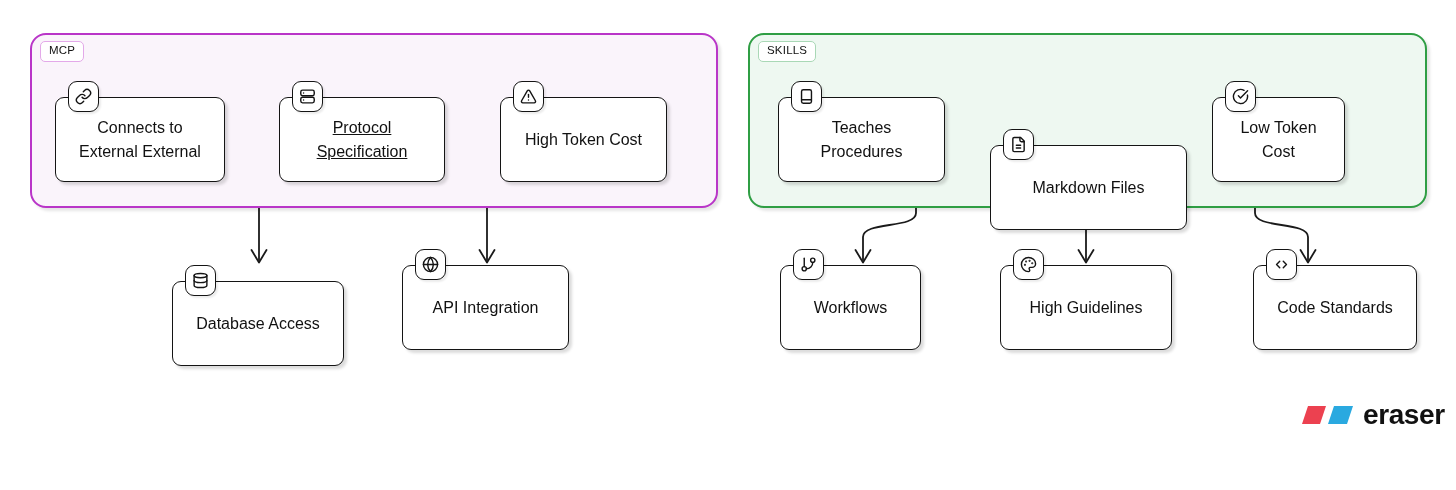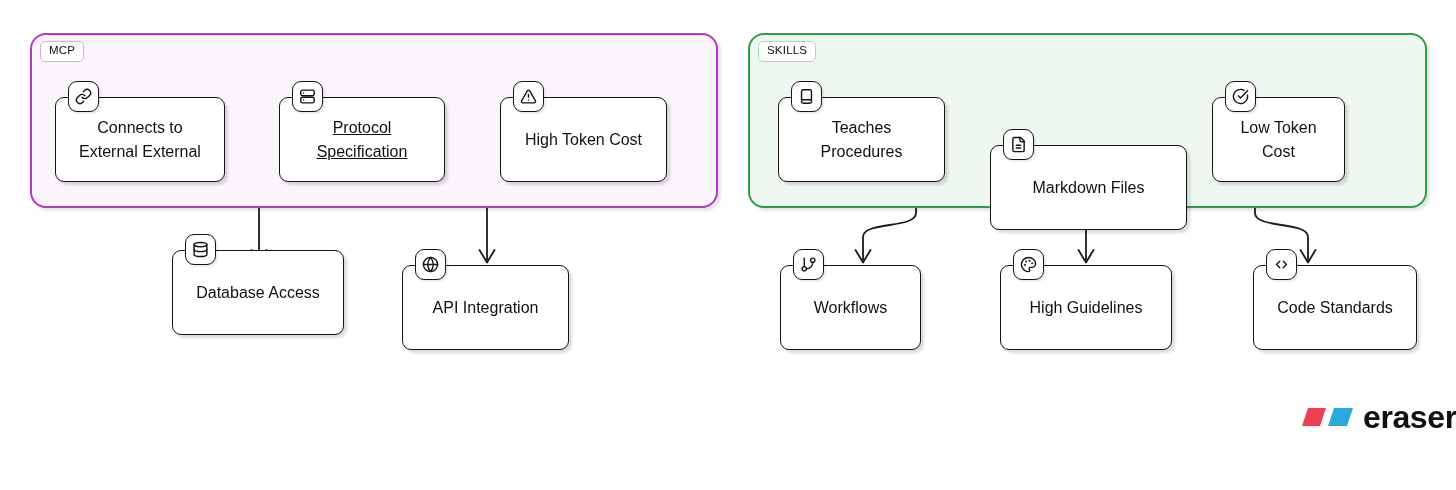--- a/index.html
+++ b/index.html
@@ -32,33 +32,33 @@
     position:absolute;left:12px;top:-17px;width:31px;height:31px;background:#fff;
     border:1.8px solid #141414;border-radius:9px;box-sizing:border-box;
     display:flex;align-items:center;justify-content:center;
     box-shadow:2px 2px 2px rgba(0,0,0,0.08);
   }
   .badge svg{stroke:#141414;fill:none;stroke-width:2;stroke-linecap:round;stroke-linejoin:round;}
   
   .n-connects{left:55px;top:97px;width:170px;}
   .n-protocol{left:279px;top:97px;width:166px;text-decoration:underline;}
   .n-hightoken{left:500px;top:97px;width:167px;}
-  .n-database{left:172px;top:250px;width:172px;}
+  .n-database{left:172px;top:281px;width:172px;}
   .n-api{left:402px;top:265px;width:167px;}
   .n-teaches{left:768px;top:97px;width:167px;margin-left:10px;}
   .n-markdown{left:990px;top:97px;width:197px;margin-top:48px;}
   .n-lowtoken{left:1212px;top:97px;width:133px;}
   .n-workflows{left:780px;top:265px;width:141px;}
   .n-brand{left:1000px;top:265px;width:172px;}
   .n-code{left:1226px;top:265px;width:164px;margin-left:27px;}
   .edge-path{stroke:#1a1a1a;stroke-width:1.8;fill:none;stroke-linecap:round;stroke-linejoin:round;}
   .logo{
     position:absolute;left:1302px;top:401px;display:flex;align-items:center;gap:9px;
   }
-  .logo-text{font-size:32px;font-weight:700;letter-spacing:-0.4px;color:#111;line-height:1;}
+  .logo-text{font-size:28px;font-weight:700;letter-spacing:-0.4px;color:#111;line-height:1;}
 </style>
 </head>
 <body>
 
 <div class="canvas">
 
   <svg class="edges">
     <g>
       <path class="edge-path" d="M259 205 L259 260"></path>
       <path class="edge-path" d="M251.5 250 L259 262.5 L266.5 250"></path>

